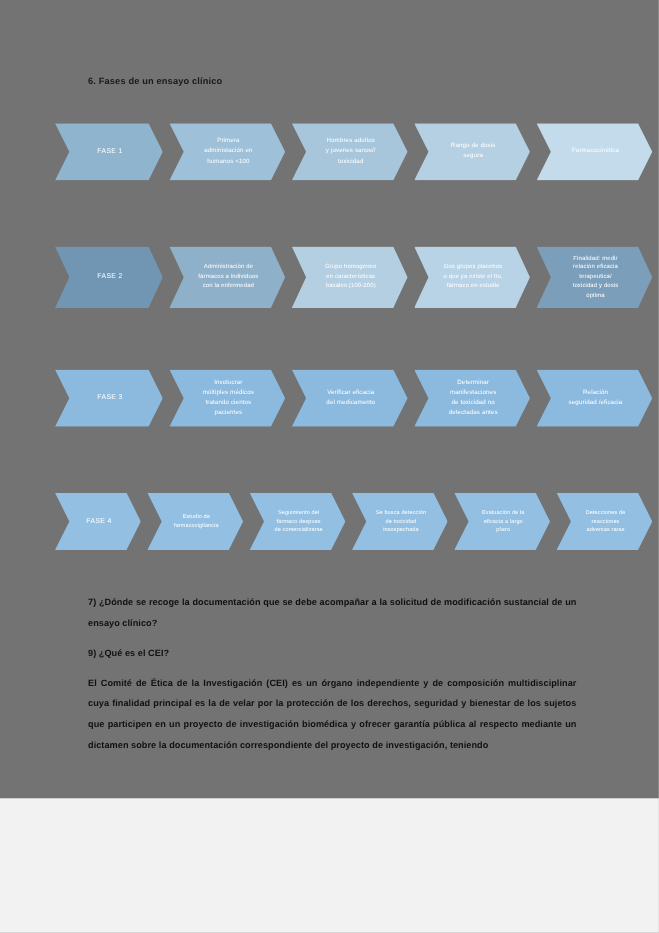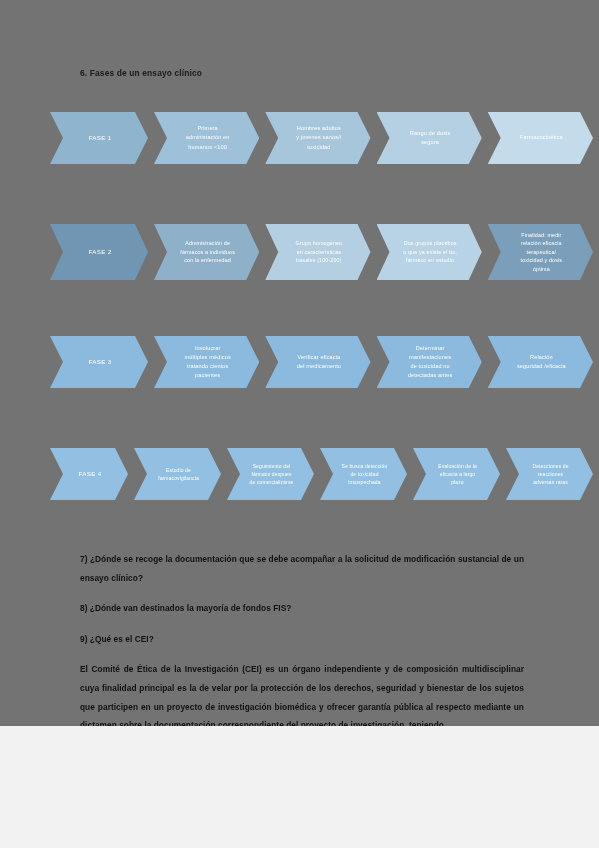--- a/index.html
+++ b/index.html
@@ -72,21 +72,21 @@
     position: absolute;
     left: 80px;
     top: 538px;
     width: 444px;
   }
   .para {
     font-size: 8.3px;
     line-height: 18.6px;
     color: #111111;
     text-align: justify;
-    margin: 12px 0 9px 0;
+    margin: 0 0 9px 0;
     letter-spacing: 0.05px;
   }
   .para.q {
     font-weight: bold;
   }
   .para.a {
     font-weight: bold;
   }
   .para.last { margin-bottom: 0; }
 </style>
@@ -198,18 +198,17 @@
         <div class="chev" style="left: 456px; width: 87px; background: rgb(147, 192, 226);">
           <div class="chev-label">Detecciones de
 reacciones
 adversas raras</div>
         </div>
       </div>
     </div>
 
   <div class="body-text">
       <p class="para q">7) ¿Dónde se recoge la documentación que se debe acompañar a la solicitud de modificación sustancial de un ensayo clínico?</p>
-      <p class="para q">8) ¿Dónde van destinados la mayoría de fondos FIS?</p>
       <p class="para q">9) ¿Qué es el CEI?</p>
       <p class="para a last">El Comité de Ética de la Investigación (CEI) es un órgano independiente y de composición multidisciplinar cuya finalidad principal es la de velar por la protección de los derechos, seguridad y bienestar de los sujetos que participen en un proyecto de investigación biomédica y ofrecer garantía pública al respecto mediante un dictamen sobre la documentación correspondiente del proyecto de investigación, teniendo</p>
     </div>
 
 </div>
 
 </body></html>

